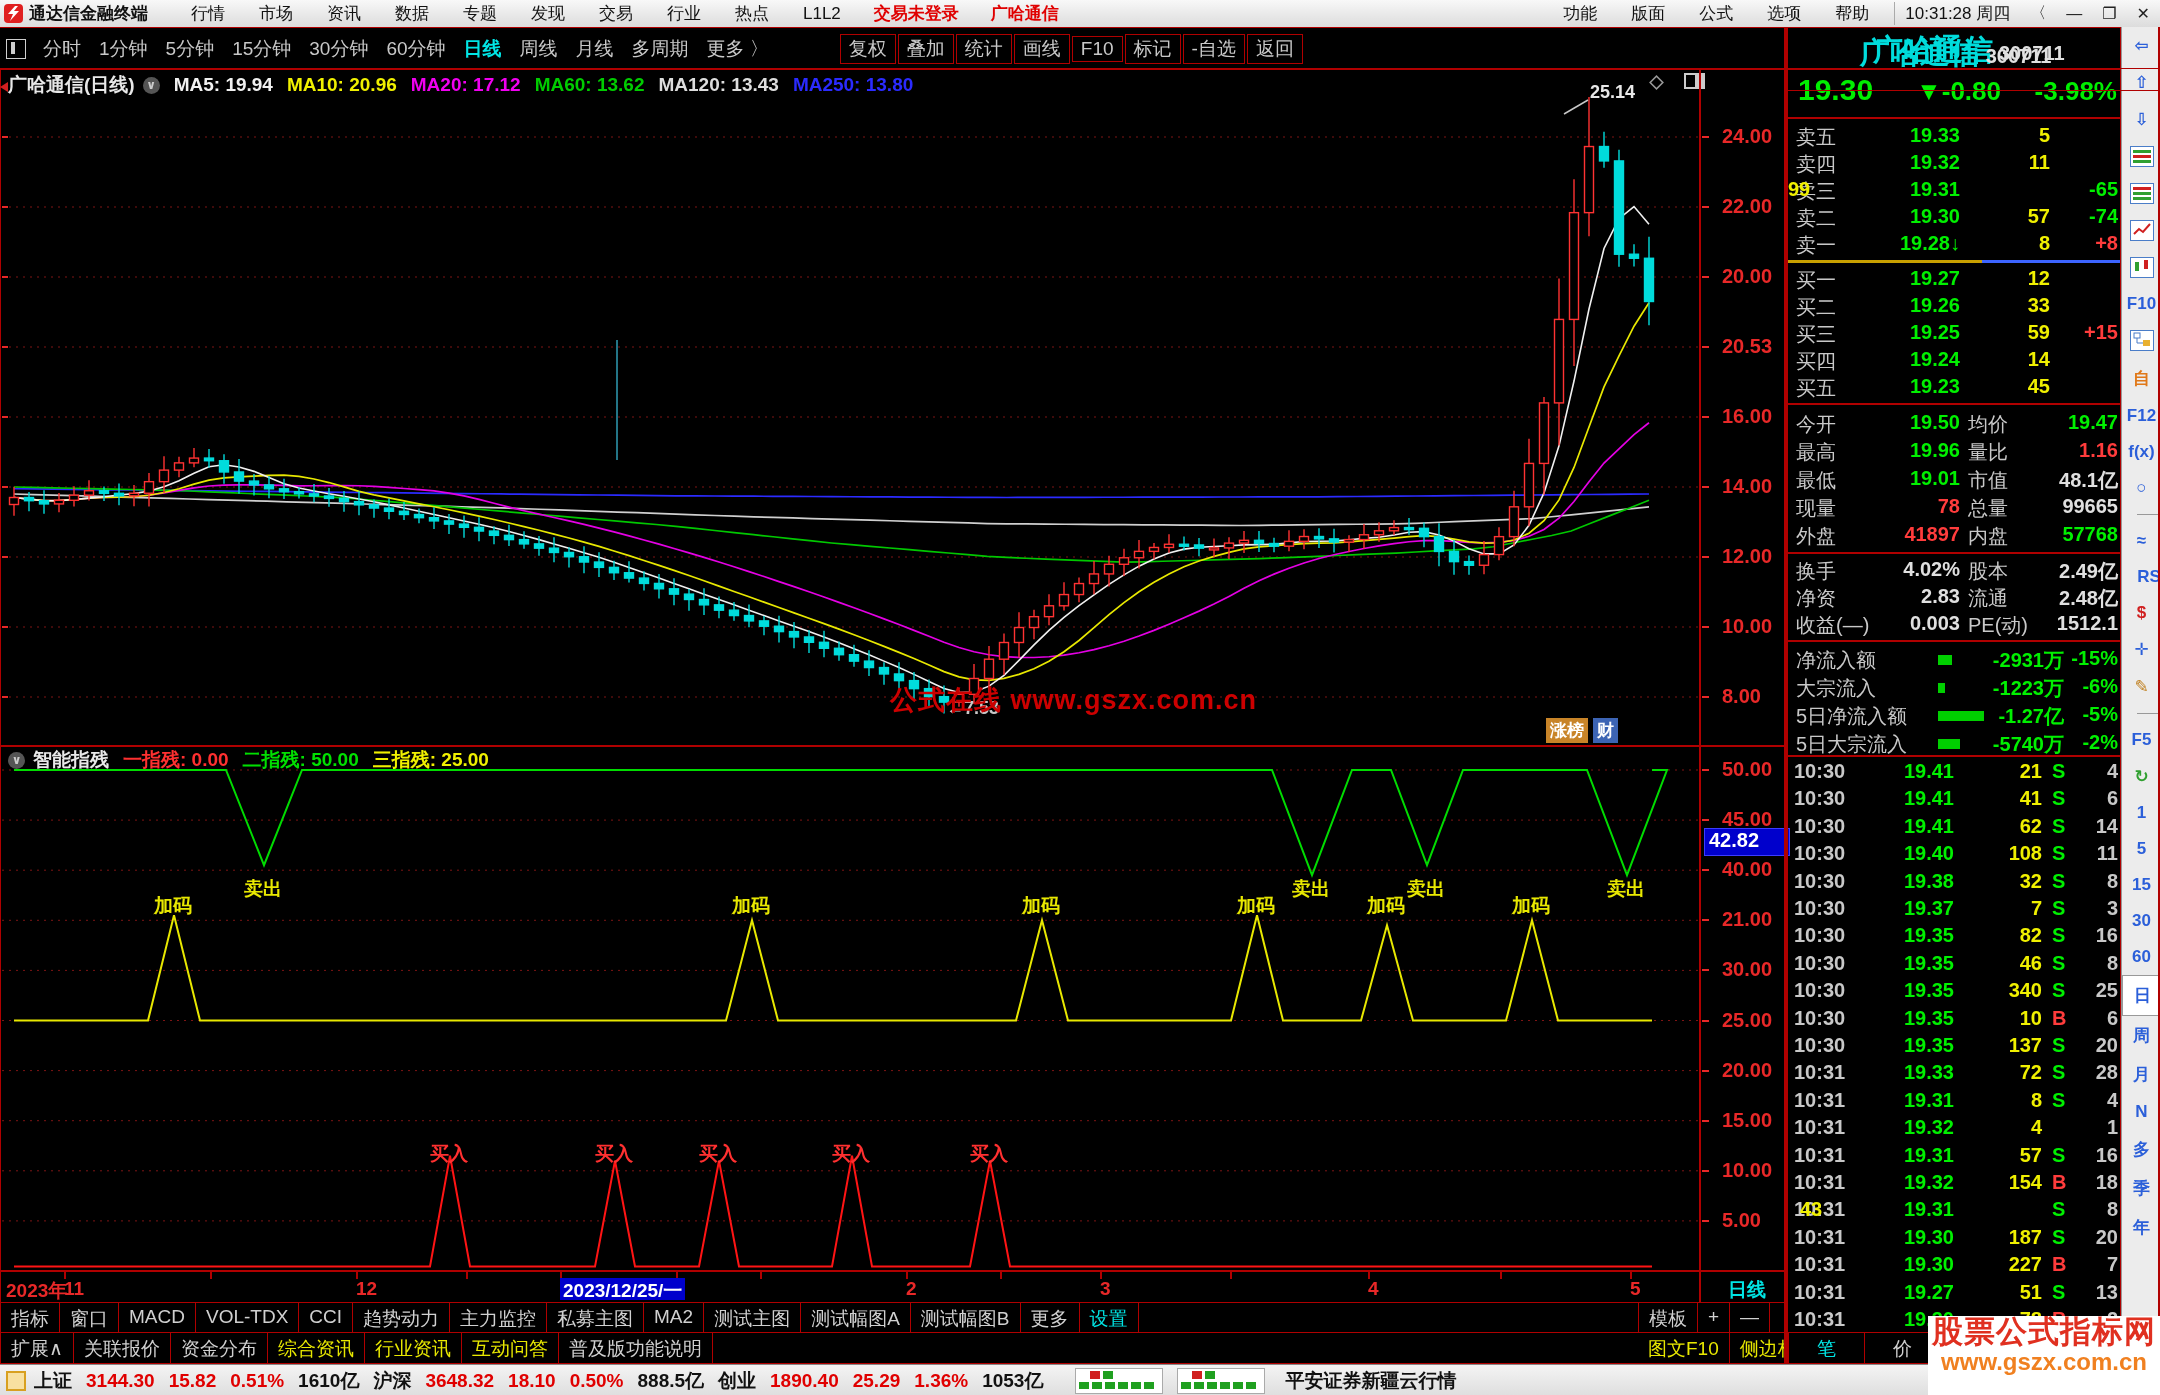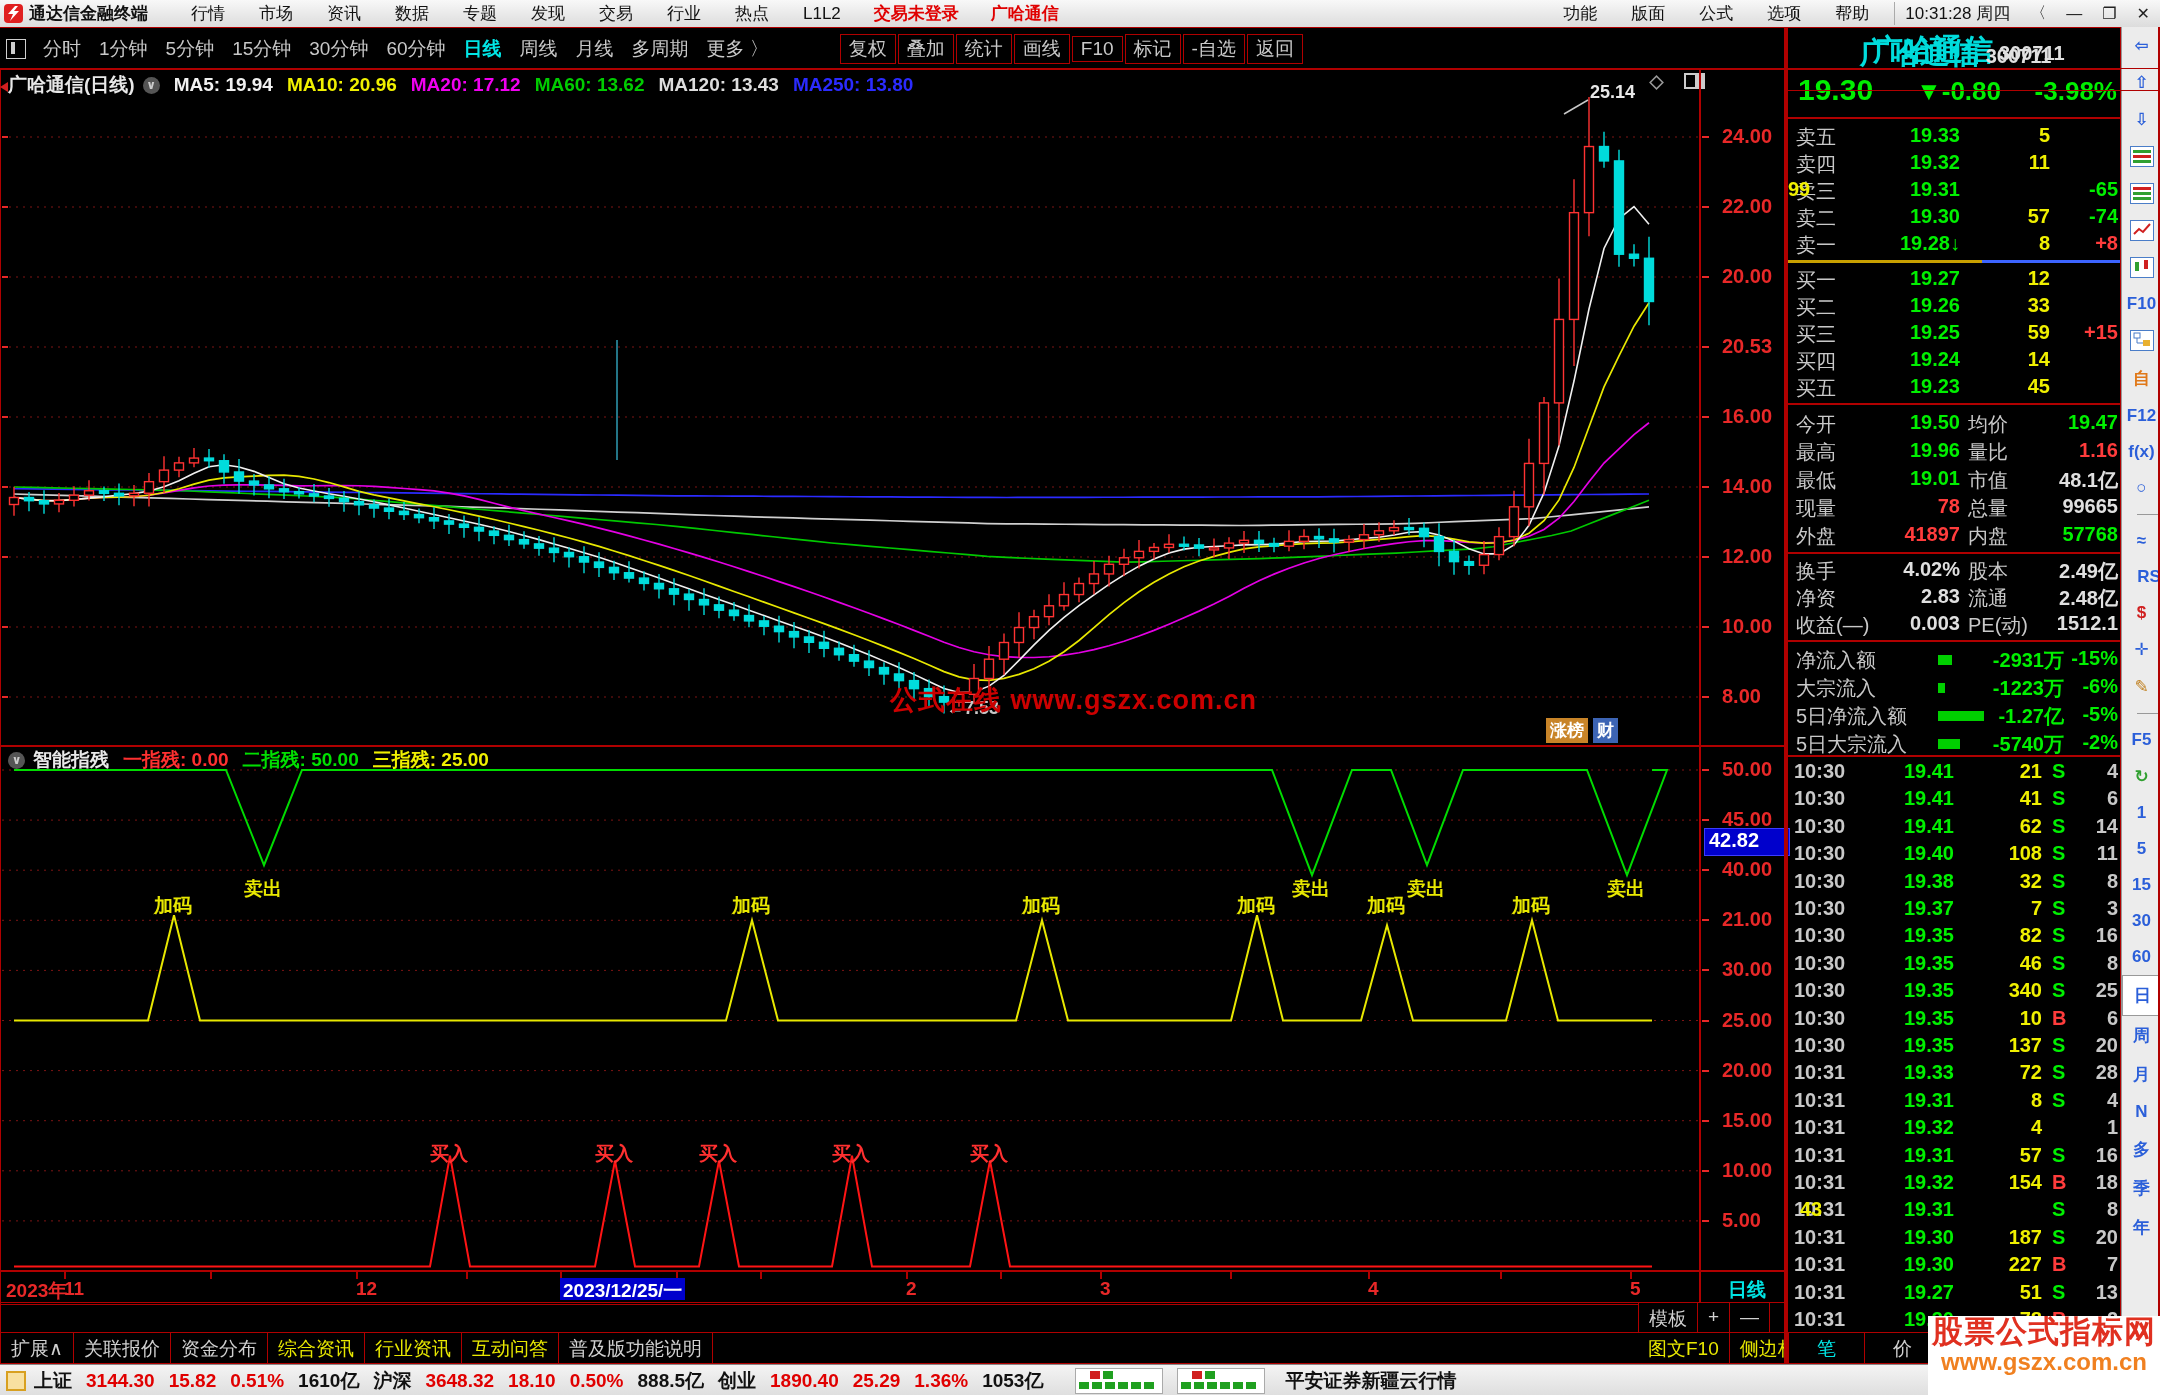--- a/index.html
+++ b/index.html
@@ -474,20 +474,36 @@
       <div class="abs date-label" style="left: 6px; height: 22px;">2023年</div>
       <div class="abs date-label" style="left: 64px; height: 22px;">11</div>
       <div class="abs date-label" style="left: 356px; height: 22px;">12</div>
       <div class="abs date-label date-hl" style="left: 560px; height: 22px;">2023/12/25/一</div>
       <div class="abs date-label" style="left: 906px; height: 22px;">2</div>
       <div class="abs date-label" style="left: 1100px; height: 22px;">3</div>
       <div class="abs date-label" style="left: 1368px; height: 22px;">4</div>
       <div class="abs date-label" style="left: 1630px; height: 22px;">5</div>
     </div>
     <div class="abs sig-label c-cyan" style="left: 1728px; top: 1277px; width: 70px; height: 22px;">日线</div>
+    <div class="abs tabrow" style="left: 0px; top: 1303px; width: 1786px; height: 30px;">
+      <div class="tab first">指标</div>
+      <div class="tab">窗口</div>
+      <div class="tab">MACD</div>
+      <div class="tab">VOL-TDX</div>
+      <div class="tab">CCI</div>
+      <div class="tab">趋势动力</div>
+      <div class="tab">主力监控</div>
+      <div class="tab">私募主图</div>
+      <div class="tab">MA2</div>
+      <div class="tab">测试主图</div>
+      <div class="tab">测试幅图A</div>
+      <div class="tab">测试幅图B</div>
+      <div class="tab">更多</div>
+      <div class="tab c-cyan">设置</div>
+    </div>
     <div class="abs tabrow" style="left: 1638px; top: 1303px; width: 148px; height: 30px;">
       <div class="tab first">模板</div>
       <div class="tab">+</div>
       <div class="tab">—</div>
     </div>
     <div class="abs tabrow" style="left: 0px; top: 1333px; width: 1786px; height: 31px;">
       <div class="tab first">扩展∧</div>
       <div class="tab">关联报价</div>
       <div class="tab">资金分布</div>
       <div class="tab c-yellow">综合资讯</div>

